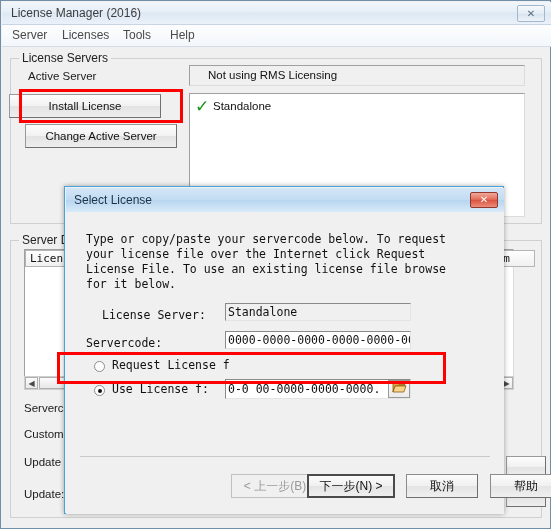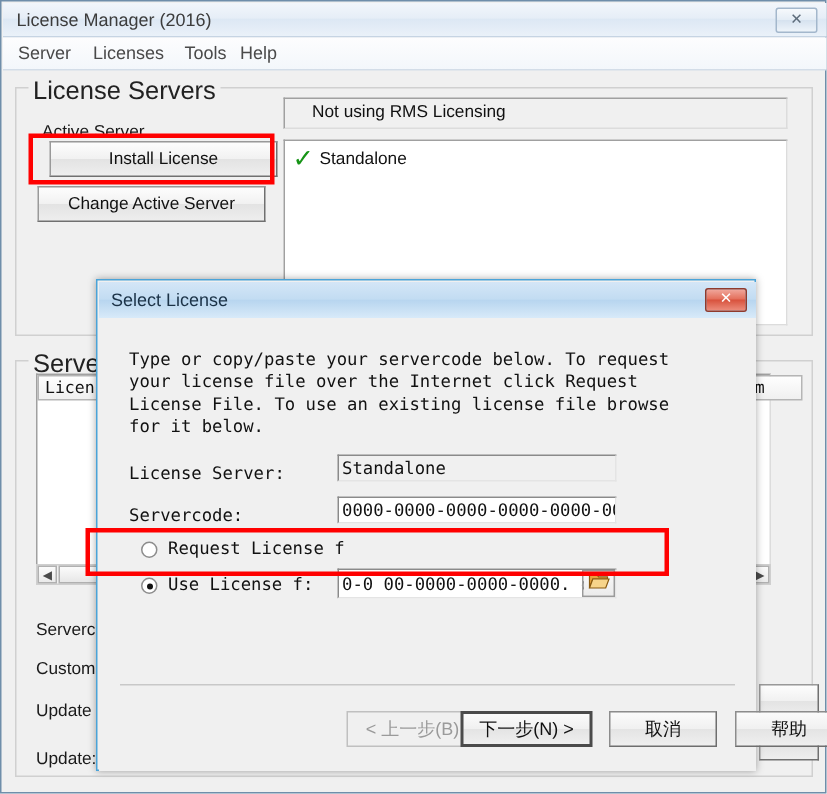--- a/index.html
+++ b/index.html
@@ -71,32 +71,31 @@
   
   .groupbox {
     position: absolute;
     box-sizing: border-box;
     border: 1px solid #d0d0d0;
     background: transparent;
   }
   .group-title {
     position: absolute;
     background: #f0f0f0;
-    font-size: 17px;
+    font-size: 12px;
     color: #222;
     padding: 0 3px;
     white-space: nowrap;
   }
 
   .lbl {
     position: absolute;
     font-size: 11.5px;
     color: #1a1a1a;
     white-space: nowrap;
-    margin-top: 12px;
   }
 
   .win-btn {
     position: absolute;
     box-sizing: border-box;
     background: linear-gradient(to bottom,#fdfdfd 0%,#f1f1f1 50%,#e3e3e3 51%,#eeeeee 100%);
     border: 1px solid #999;
     border-right-color:#707070;
     border-bottom-color:#707070;
     font-size: 11.5px;
@@ -316,31 +315,31 @@
 
   <div id="titlebar">
     <div id="title-text">License Manager (2016)</div>
     <div id="close-button">✕</div>
   </div>
 
   <div id="menubar">
     <div class="menu-item" style="left:8px">Server</div>
     <div class="menu-item" style="left:58px">Licenses</div>
     <div class="menu-item" style="left:119px">Tools</div>
-    <div class="menu-item" style="left:156px">Help</div>
+    <div class="menu-item" style="left:166px">Help</div>
   </div>
 
   <div class="groupbox" style="left:9px; top:57px; width:532px; height:166px;"></div>
   <div class="group-title" style="left:18px; top:50px;">License Servers</div>
 
   <div class="lbl" style="left:27px; top:69px;">Active Server</div>
 
   <div class="field-ro" style="left:188px; top:64px; width:336px; height:21px; line-height:19px;">Not using RMS Licensing</div>
 
-  <div class="win-btn" style="left:32px; top:93px; width:152px; height:24px; line-height:22px;">Install License</div>
+  <div class="win-btn" style="left:8px; top:93px; width:152px; height:24px; line-height:22px;">Install License</div>
   <div class="win-btn" style="left:24px; top:123px; width:152px; height:24px; line-height:22px;">Change Active Server</div>
 
   <div class="listbox" style="left:188px; top:92px; width:336px; height:124px;">
     <div style="position:absolute; left:5px; top:5px; width:326px; height:18px;">
       <span class="check-glyph" style="left:0px; top:-1px;">✓</span>
       <span style="position:absolute; left:18px; top:1px; font-size:11.5px; color:#111;">Standalone</span>
     </div>
   </div>
 
   <div class="groupbox" style="left:9px; top:239px; width:532px; height:278px;"></div>
@@ -374,21 +373,21 @@
     <div id="dlg-close-button">✕</div>
   </div>
 
   <div id="dlg-body">
 
     <div class="mono" style="position:absolute; left:20px; top:20px; line-height:15px;">Type or copy/paste your servercode below. To request
 your license file over the Internet click Request
 License File. To use an existing license file browse
 for it below.</div>
 
-    <div class="dlg-lbl" style="left:20px; top:96px;">License Server:</div>
+    <div class="dlg-lbl" style="left:36px; top:96px;">License Server:</div>
     <div class="dlg-field dlg-field-ro" style="left:159px; top:91px; width:186px; height:18px; line-height:16px;">Standalone</div>
 
     <div class="dlg-lbl" style="left:20px; top:124px;">Servercode:</div>
     <div class="dlg-field" style="left:159px; top:119px; width:186px; height:18px; line-height:16px;">0000-0000-0000-0000-0000-0000</div>
 
     <div class="radio" style="left:28px; top:149px;"></div>
     <div class="dlg-lbl" style="left:46px; top:146px;">Request License f</div>
 
     <div class="radio on" style="left:28px; top:173px;"></div>
     <div class="dlg-lbl" style="left:46px; top:170px;">Use License f:</div>

